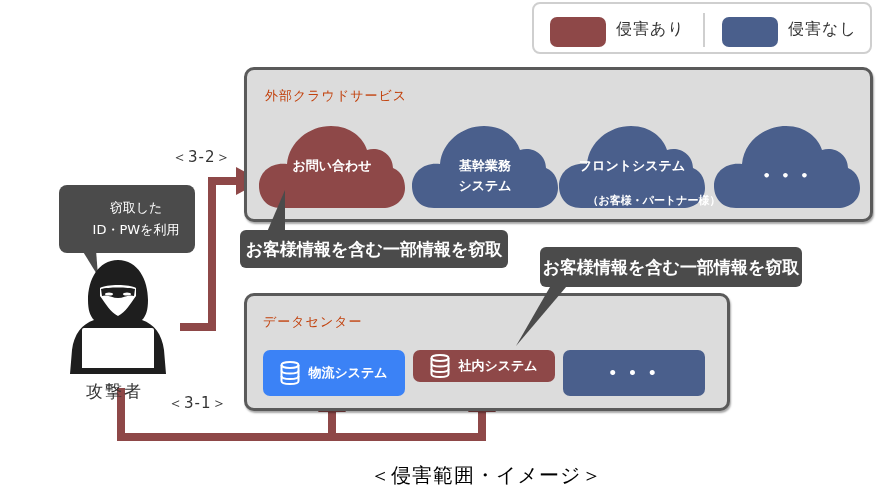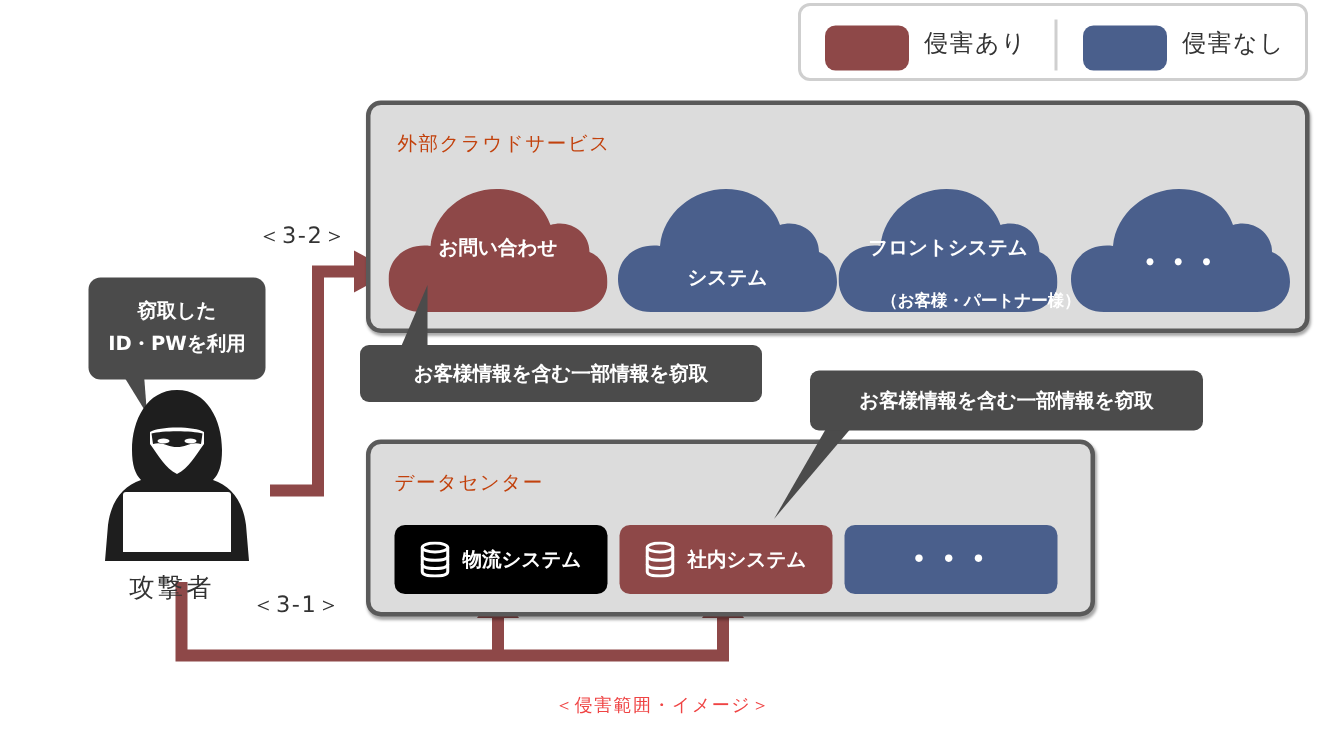--- a/index.html
+++ b/index.html
@@ -22,21 +22,21 @@
   .cloud { position: absolute; }
   .cloud svg { position: absolute; left: 0; top: 0; }
   .cloud .ctext { position: absolute; left: 0; width: 100%; text-align: center; color: #fff;
                   font-weight: bold; font-size: 13px; line-height: 20px; }
 
   .sysbox { position: absolute; border-radius: 7px; color: #fff; font-weight: bold; font-size: 13px;
             display: flex; align-items: center; justify-content: center; box-sizing: border-box; }
   .sysbox .db { margin-right: 8px; }
 
   .callout { position: absolute; background: #4b4b4b; color: #fff; border-radius: 6px;
-             font-size: 13px; font-weight: bold; display: flex; align-items: center; justify-content: center; }
+             font-size: 17px; font-weight: bold; display: flex; align-items: center; justify-content: center; }
   .tag { position: absolute; font-size: 15px; color: #333; letter-spacing: 1px; }
   .dots { letter-spacing: 3px; font-size: 14px; }
 </style>
 </head>
 <body>
 
 <div class="abs legend">
   <div class="sw" style="left:16px;background:#8e4848;"></div>
   <div class="lbl" style="left:82px;">侵害あり</div>
   <div class="div"></div>
@@ -62,20 +62,21 @@
     <svg width="146" height="88" viewBox="0 0 146 88">
       <path d="M22,86 C6,86 0,74 0,64 C0,50 12,40 28,42 C30,20 50,4 72,4 C92,4 104,16 108,28 C120,24 134,32 134,46 C144,50 146,60 146,66 C146,78 136,86 124,86 Z" fill="#8e4848"></path>
     </svg>
     <div class="ctext" style="top:34px;">お問い合わせ</div>
   </div>
 
   <div class="cloud" style="left:165px;top:52px;width:146px;height:88px;">
     <svg width="146" height="88" viewBox="0 0 146 88">
       <path d="M22,86 C6,86 0,74 0,64 C0,50 12,40 28,42 C30,20 50,4 72,4 C92,4 104,16 108,28 C120,24 134,32 134,46 C144,50 146,60 146,66 C146,78 136,86 124,86 Z" fill="#4a5f8c"></path>
     </svg>
+    <div class="ctext" style="top:34px;">基幹業務</div>
     <div class="ctext" style="top:54px;">システム</div>
   </div>
 
   <div class="cloud" style="left:312px;top:52px;width:146px;height:88px;">
     <svg width="146" height="88" viewBox="0 0 146 88">
       <path d="M22,86 C6,86 0,74 0,64 C0,50 12,40 28,42 C30,20 50,4 72,4 C92,4 104,16 108,28 C120,24 134,32 134,46 C144,50 146,60 146,66 C146,78 136,86 124,86 Z" fill="#4a5f8c"></path>
     </svg>
     <div class="ctext" style="top:34px;">フロントシステム</div>
     <div class="ctext" style="top:69px;font-size:11px;margin-left:22px;">（お客様・パートナー様）</div>
   </div>
@@ -84,31 +85,31 @@
     <svg width="146" height="88" viewBox="0 0 146 88">
       <path d="M22,86 C6,86 0,74 0,64 C0,50 12,40 28,42 C30,20 50,4 72,4 C92,4 104,16 108,28 C120,24 134,32 134,46 C144,50 146,60 146,66 C146,78 136,86 124,86 Z" fill="#4a5f8c"></path>
     </svg>
     <div class="ctext dots" style="top:44px;">• • •</div>
   </div>
 </div>
 
 <div class="abs panel" style="left:244px;top:293px;width:486px;height:118px;padding-left:45px;">
   <div class="abs panel-title" style="left:16px;top:17px;">データセンター</div>
 
-  <div class="sysbox" style="left:16px;top:54px;width:142px;height:46px;background:#000000;">
+  <div class="sysbox" style="left:16px;top:54px;width:142px;height:46px;background:#3b82f6;">
     <svg class="db" width="20" height="24" viewBox="0 0 20 24">
       <ellipse cx="10" cy="4" rx="8.5" ry="3" fill="none" stroke="#fff" stroke-width="2"></ellipse>
       <path d="M1.5,4 V20 C1.5,22 5,23 10,23 C15,23 18.5,22 18.5,20 V4" fill="none" stroke="#fff" stroke-width="2"></path>
       <path d="M1.5,9.5 C1.5,11.5 5,12.5 10,12.5 C15,12.5 18.5,11.5 18.5,9.5" fill="none" stroke="#fff" stroke-width="2"></path>
       <path d="M1.5,15 C1.5,17 5,18 10,18 C15,18 18.5,17 18.5,15" fill="none" stroke="#fff" stroke-width="2"></path>
     </svg>
     <span>物流システム</span>
   </div>
 
-  <div class="sysbox" style="left:166px;top:54px;width:142px;height:46px;background:#8e4848;align-items:center;">
+  <div class="sysbox" style="left:166px;top:54px;width:142px;height:32px;background:#8e4848;align-items:center;">
     <svg class="db" width="20" height="24" viewBox="0 0 20 24">
       <ellipse cx="10" cy="4" rx="8.5" ry="3" fill="none" stroke="#fff" stroke-width="2"></ellipse>
       <path d="M1.5,4 V20 C1.5,22 5,23 10,23 C15,23 18.5,22 18.5,20 V4" fill="none" stroke="#fff" stroke-width="2"></path>
       <path d="M1.5,9.5 C1.5,11.5 5,12.5 10,12.5 C15,12.5 18.5,11.5 18.5,9.5" fill="none" stroke="#fff" stroke-width="2"></path>
       <path d="M1.5,15 C1.5,17 5,18 10,18 C15,18 18.5,17 18.5,15" fill="none" stroke="#fff" stroke-width="2"></path>
     </svg>
     <span>社内システム</span>
   </div>
 
   <div class="sysbox dots" style="left:316px;top:54px;width:142px;height:46px;background:#4a5f8c;">
@@ -123,21 +124,21 @@
   <span>お客様情報を含む一部情報を窃取</span>
 </div>
 
 <svg class="abs" style="left:510px;top:280px;" width="70" height="70">
   <polygon points="44,0 62,0 6,66" fill="#4b4b4b"></polygon>
 </svg>
 <div class="callout" style="left:540px;top:247px;width:262px;height:40px;">
   <span>お客様情報を含む一部情報を窃取</span>
 </div>
 
-<div class="callout" style="left:59px;top:185px;width:118px;height:68px;flex-direction:column;border-radius:8px;line-height:22px;font-weight:bold;font-size:13px;">
+<div class="callout" style="left:59px;top:185px;width:118px;height:68px;flex-direction:column;border-radius:8px;line-height:22px;font-weight:normal;font-size:13px;padding-left:18px;">
   <span>窃取した</span>
   <span>ID・PWを利用</span>
 </div>
 <svg class="abs" style="left:80px;top:250px;" width="30" height="30">
   <polygon points="2,0 16,0 18,26" fill="#4b4b4b"></polygon>
 </svg>
 
 <svg class="abs" style="left:68px;top:258px;" width="100" height="118" viewBox="0 0 100 118">
   <path d="M50,2 C30,2 20,22 20,42 C20,52 22,58 26,62 C14,66 6,76 4,92 L2,116 L98,116 L96,92 C94,76 86,66 74,62 C78,58 80,52 80,42 C80,22 70,2 50,2 Z" fill="#1e1e1e"></path>
   <path d="M32,30 C38,26 62,26 68,30 L68,38 C62,46 58,54 50,58 C42,54 38,46 32,38 Z" fill="#ffffff"></path>
@@ -145,13 +146,13 @@
   <ellipse cx="41" cy="36" rx="4" ry="1.6" fill="#ffffff"></ellipse>
   <ellipse cx="59" cy="36" rx="4" ry="1.6" fill="#ffffff"></ellipse>
   <rect x="14" y="70" width="72" height="42" rx="2" fill="#ffffff"></rect>
   <rect x="10" y="110" width="80" height="6" fill="#1e1e1e"></rect>
 </svg>
 <div class="abs" style="left:86px;top:380px;font-size:17px;color:#333;letter-spacing:2px;">攻撃者</div>
 
 <div class="tag" style="left:172px;top:148px;">＜3-2＞</div>
 <div class="tag" style="left:168px;top:394px;">＜3-1＞</div>
 
-<div class="abs" style="left:370px;top:462px;font-size:12px;color:#ef4444;letter-spacing:1px;">＜侵害範囲・イメージ＞</div>
+<div class="abs" style="left:370px;top:462px;font-size:20px;color:#000000;letter-spacing:1px;">＜侵害範囲・イメージ＞</div>
 
 </body></html>

